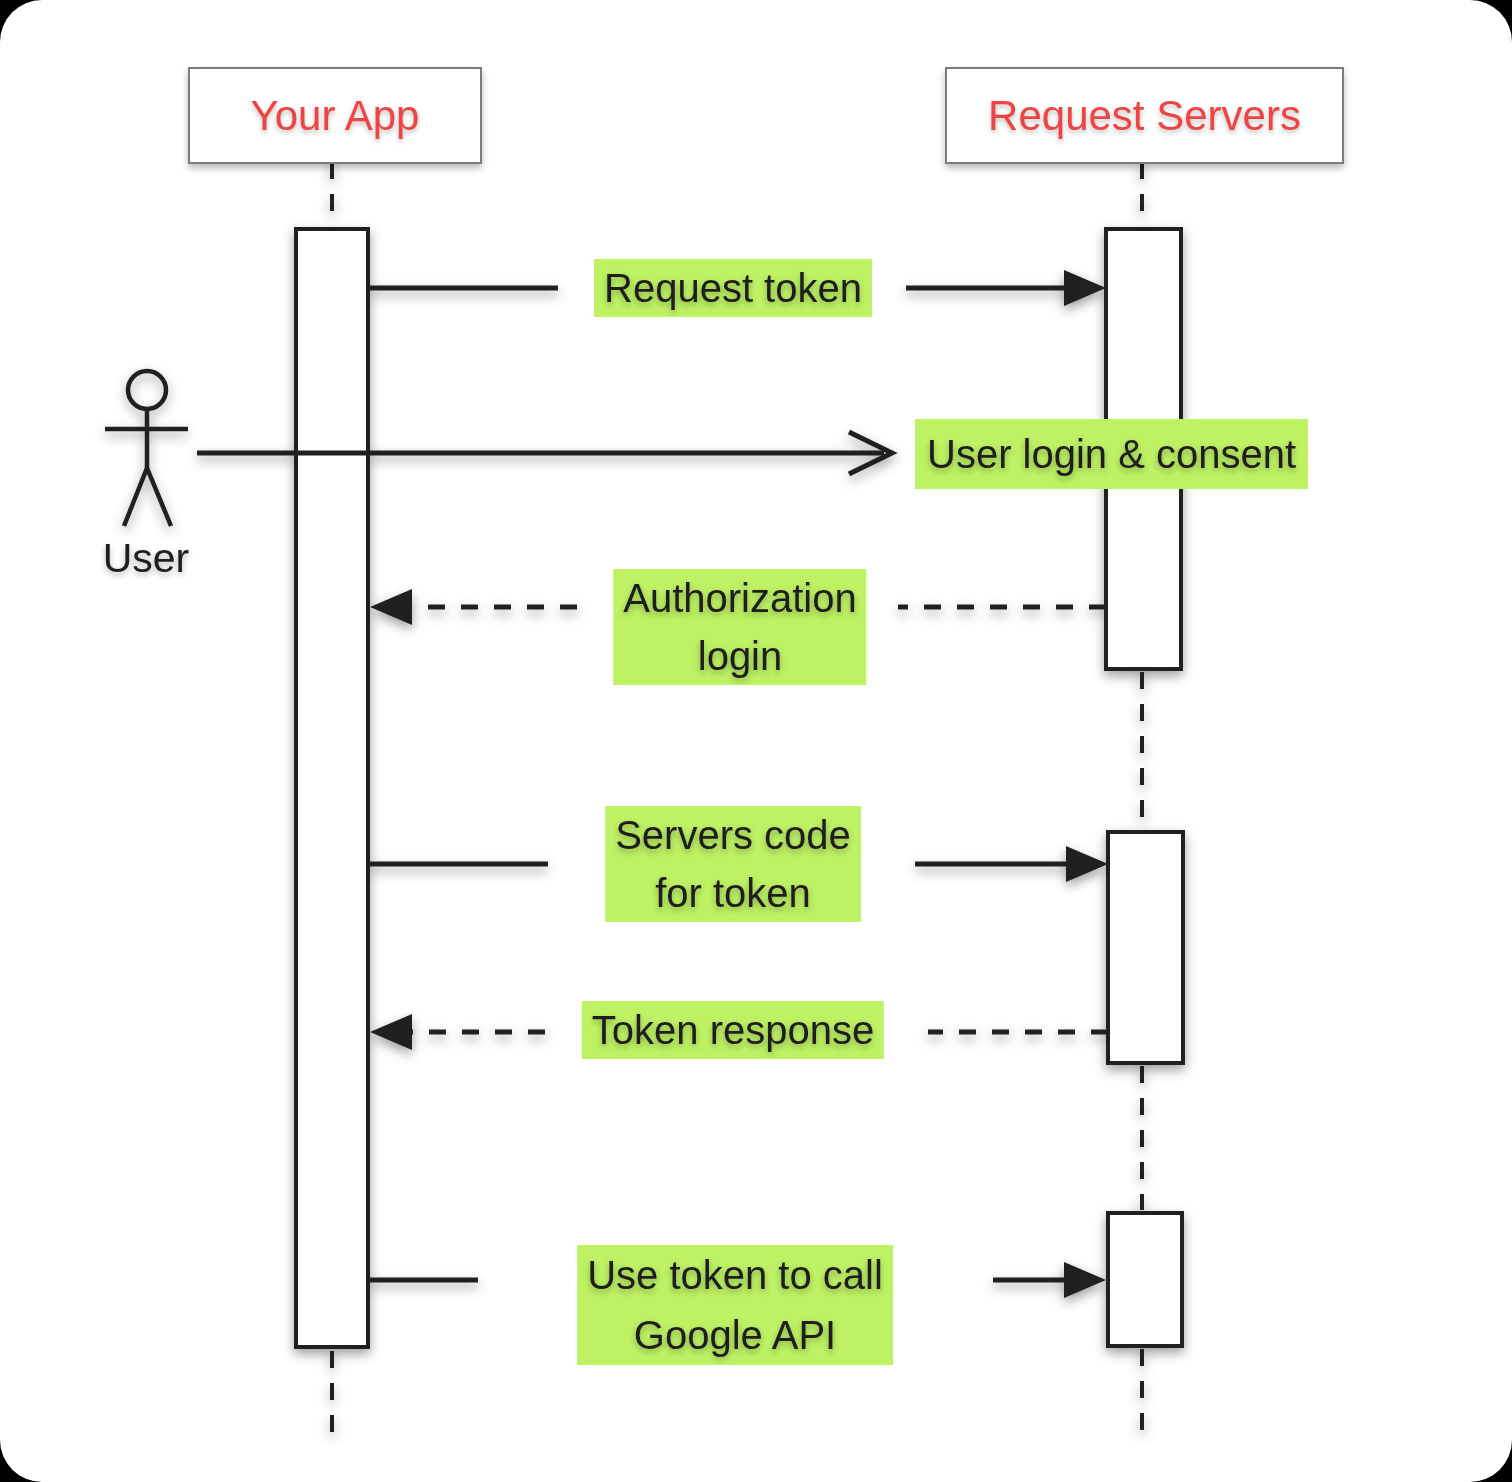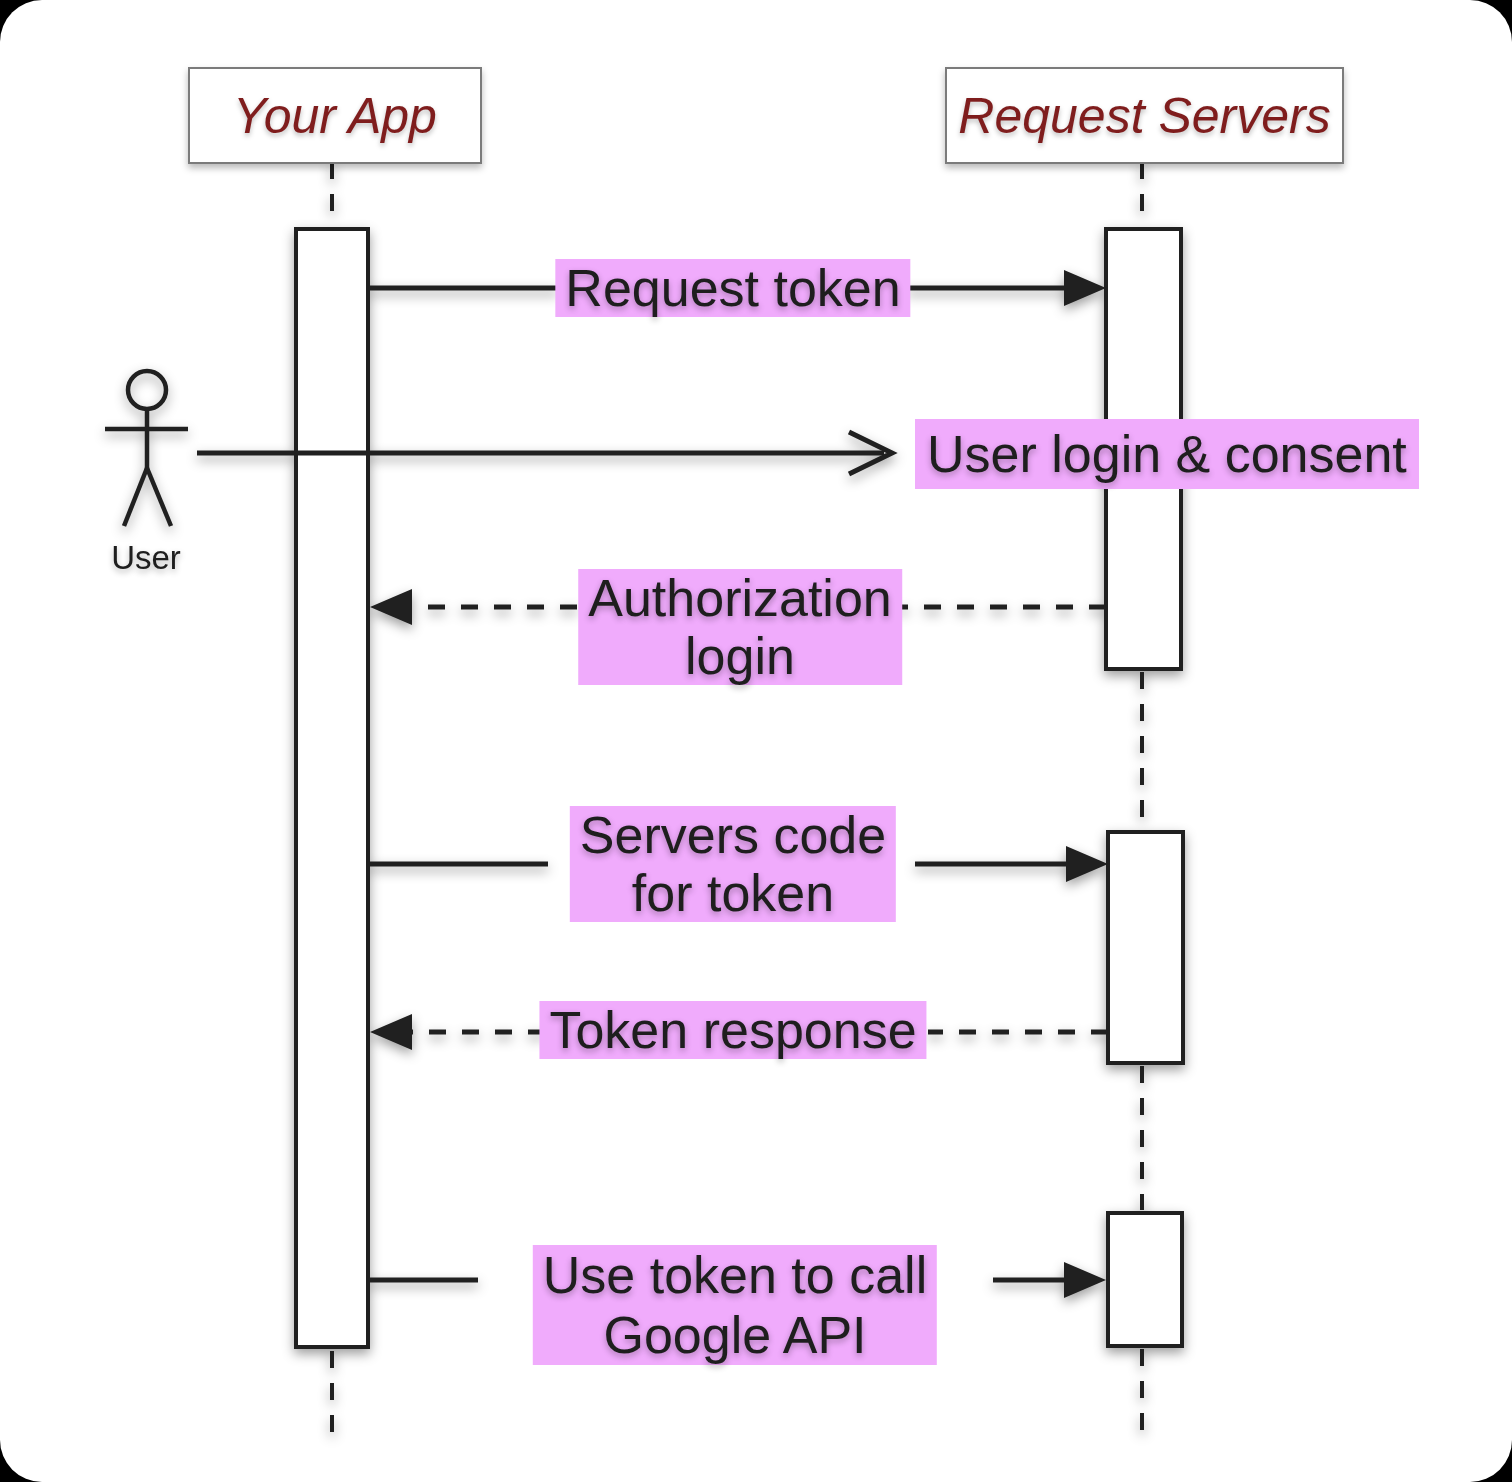--- a/index.html
+++ b/index.html
@@ -34,55 +34,54 @@
   
   .pbox {
     position: absolute;
     z-index: 3;
     background: #ffffff;
     border: 2px solid #7b7b7b;
     box-shadow: 0 4px 7px rgba(0,0,0,0.28);
     display: flex;
     align-items: center;
     justify-content: center;
-    font-size: 50px;
-    color: #7f1d1d;
+    font-size: 42px;
+    color: #ef4444;
     text-shadow: 0 3px 5px rgba(0,0,0,0.25);
-    font-style: italic;
   }
   #box-app    { left: 188px; top: 67px; width: 290px; height: 93px; }
   #box-google { left: 945px; top: 67px; width: 395px; height: 93px; }
   
   .msg-label {
     position: absolute;
     z-index: 2;
-    background: #f0abfc;
+    background: #bef264;
     color: #1e1e1e;
-    font-size: 52px;
+    font-size: 40px;
     line-height: 58px;
     white-space: pre-line;
     text-align: center;
     padding: 0 10px;
     transform: translate(-50%, -50%);
     text-shadow: 0 3px 6px rgba(0,0,0,0.30);
   }
   #lbl-request  { left: 733px;  top: 288px;  }
   #lbl-login    { left: 915px;  top: 454px;  transform: translate(0, -50%); padding: 6px 12px; }
   #lbl-auth     { left: 740px;  top: 627px;  }
   #lbl-exchange { left: 733px;  top: 864px;  }
   #lbl-token    { left: 733px;  top: 1030px; }
   #lbl-usetoken { left: 735px;  top: 1277px; line-height: 60px; margin-top: 28px; }
   #lbl-user {
     position: absolute;
     z-index: 2;
     left: 146px;
     top: 558px;
     transform: translate(-50%, -50%);
     color: #1e1e1e;
-    font-size: 33px;
+    font-size: 41px;
     text-shadow: 0 3px 6px rgba(0,0,0,0.30);
   }
 </style>
 </head>
 <body>
 
 <div id="stage">
   <div id="canvas"></div>
 
   <svg class="diagram" width="1512" height="1482" viewBox="0 0 1512 1482">

